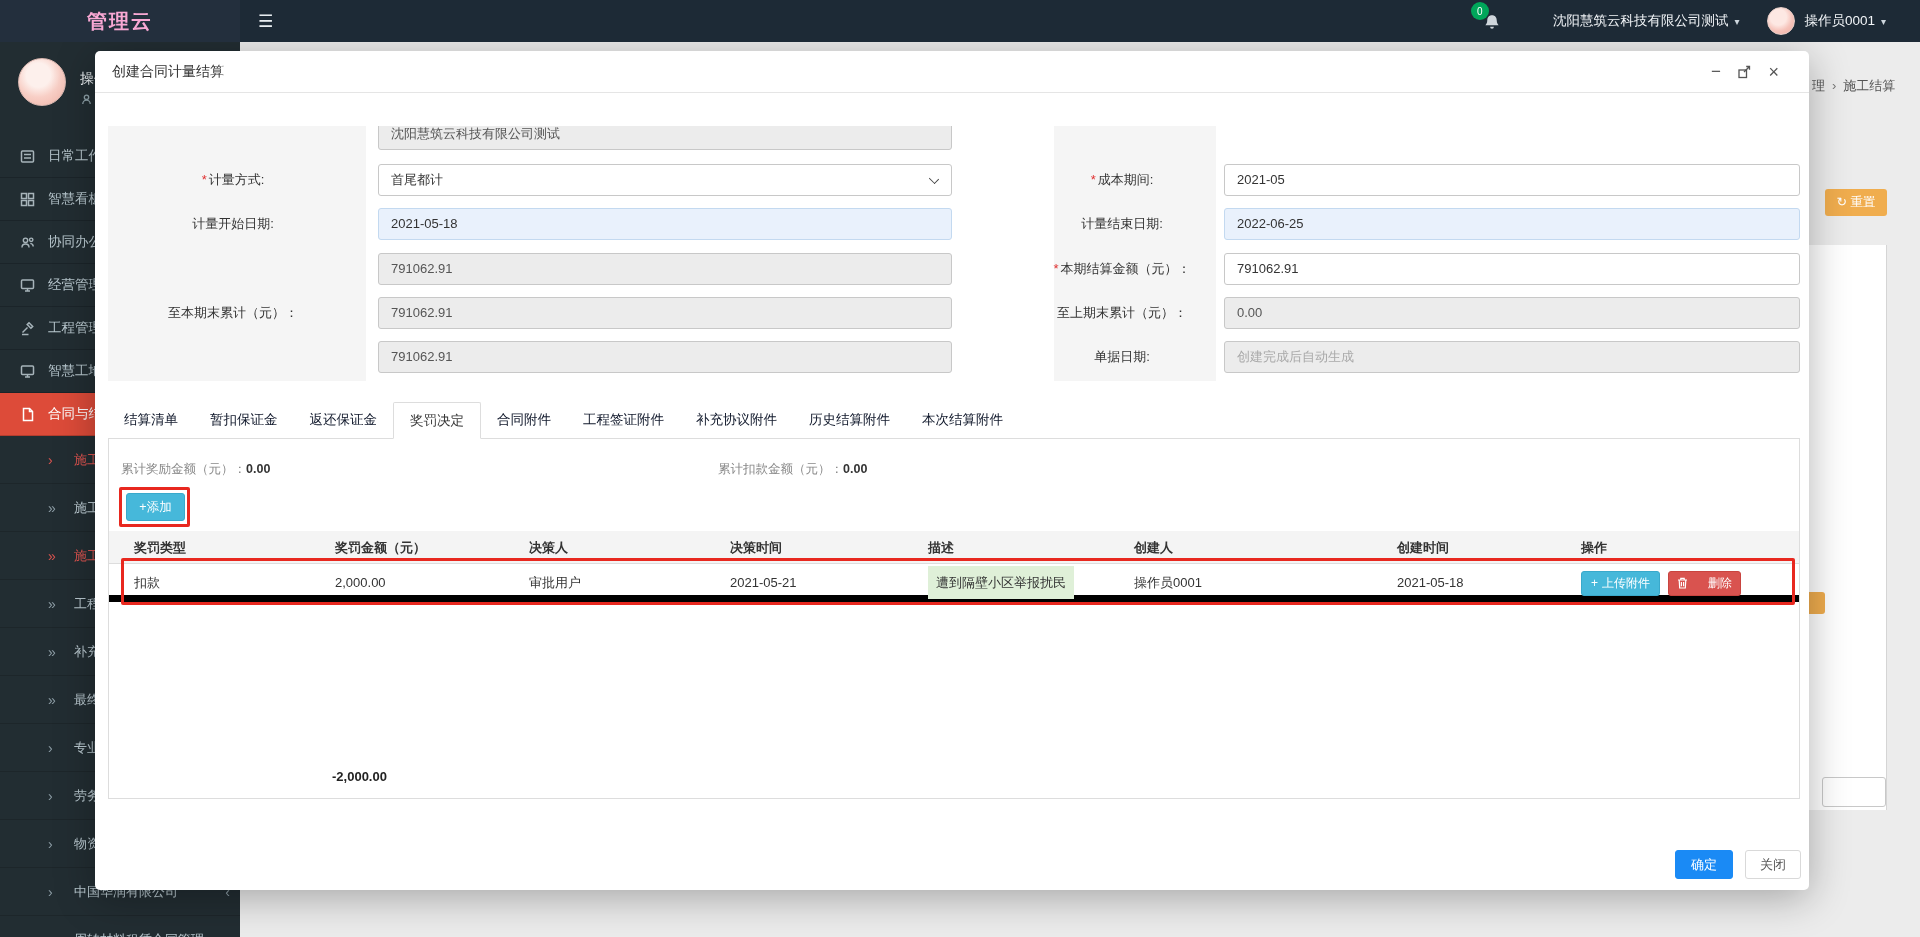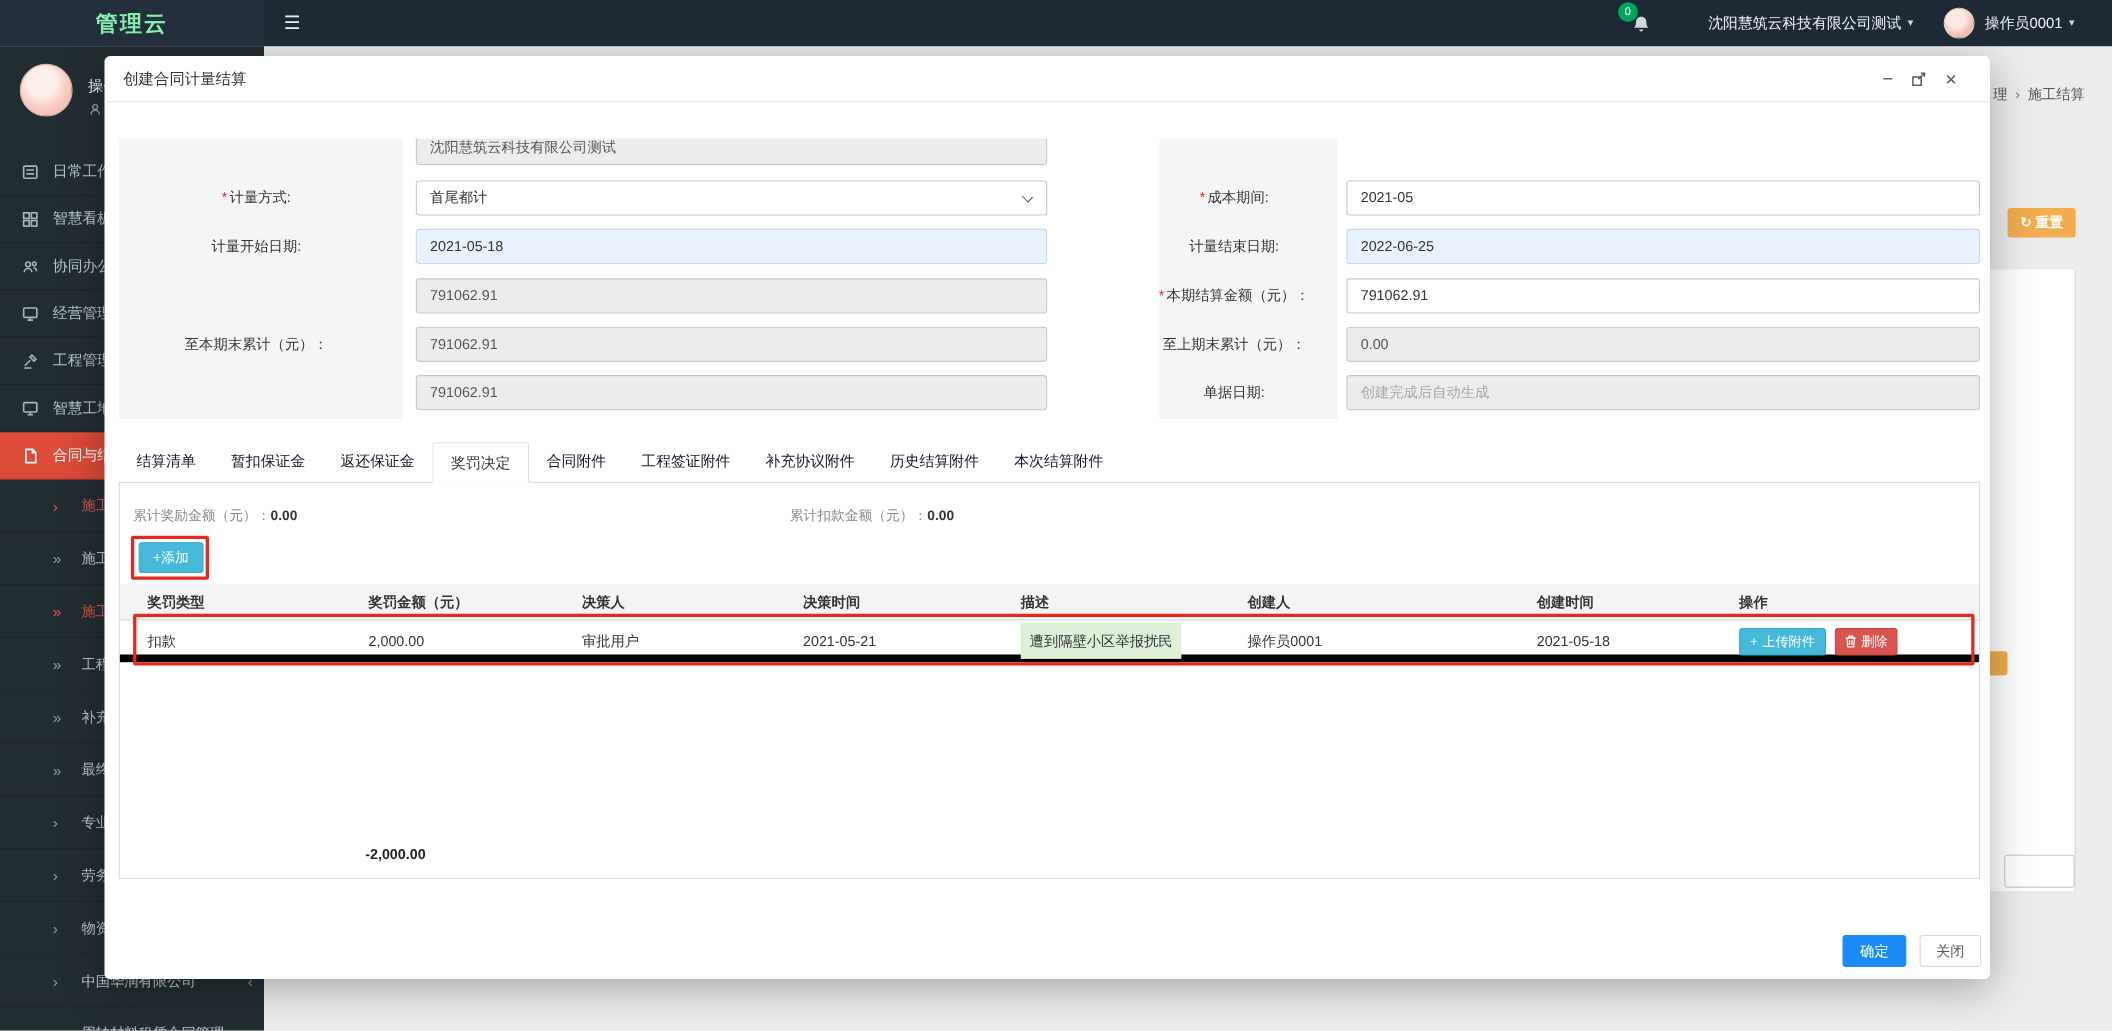--- a/index.html
+++ b/index.html
@@ -2,21 +2,21 @@
 <html><head>
 <meta charset="utf-8">
 <style>
   * { margin:0; padding:0; box-sizing:border-box; font-family:"Liberation Sans","DejaVu Sans",sans-serif; }
   html,body { width:1920px; height:937px; overflow:hidden; }
   body { position:relative; background:#ececec; }
 
   
   .topbar { position:absolute; top:0; left:0; right:0; height:42px; background:#1d2a36; z-index:40; }
   .logo { position:absolute; left:0; top:0; width:240px; height:42px; background:#232f3d;
-          color:#86efac; font-size:20px; font-weight:bold; letter-spacing:2px;
+          color:#f9a8d4; font-size:20px; font-weight:bold; letter-spacing:2px;
           display:flex; align-items:center; justify-content:center; }
   .hamburger { position:absolute; left:258px; top:0; height:42px; display:flex; align-items:center;
                color:#e8edf1; font-size:17px; cursor:pointer; }
   .tb-right { position:absolute; right:34px; top:0; height:42px; display:flex; align-items:center; color:#fff; }
   .bell-wrap { position:relative; width:30px; height:30px; margin-right:46px; }
   .bell-badge { position:absolute; left:-6px; top:-4px; width:18px; height:18px; border-radius:50%;
                 background:#00a65a; color:#fff; font-size:10px; display:flex; align-items:center; justify-content:center; z-index:2;}
   .bell-svg { position:absolute; left:4px; top:6px; }
   .tb-company { font-size:13.5px; color:#f2f5f8; margin-right:6px; }
   .caret { font-size:10px; color:#cdd6dd; margin-right:28px; }
@@ -40,21 +40,21 @@
   .ssub { height:48px; display:flex; align-items:center; padding-left:48px; color:#b8c7ce;
           font-size:13px; border-bottom:1px solid rgba(0,0,0,.14); cursor:pointer; white-space:nowrap; position:relative;}
   .ssub .chev { width:26px; color:#8d9da5; font-size:14px; }
   .ssub.red, .ssub.red .chev { color:#d9534f; }
   .ssub .trail { position:absolute; right:10px; color:#8d9da5; font-size:14px; }
 
   
   .crumb { position:absolute; top:77px; left:1812px; font-size:13px; color:#555; z-index:5; white-space:nowrap; }
   .crumb .sep { margin:0 7px; color:#777; }
   .btn-reset { position:absolute; left:1825px; top:189px; width:62px; height:27px; background:#f0ad4e;
-               color:#fff; font-size:12.5px; border:none; border-radius:3px; cursor:pointer; z-index:5;font-weight:bold; }
+               color:#fff; font-size:12.5px; border:none; border-radius:3px; cursor:pointer; z-index:5; }
   .bg-panel { position:absolute; left:1806px; top:245px; width:81px; height:565px; background:#fff;
               border-right:1px solid #d5d5d5; z-index:4; }
   .bg-orange { position:absolute; left:1806px; top:592px; width:19px; height:22px; background:#f0ad4e;
                border-radius:0 3px 3px 0; z-index:5; }
   .bg-box { position:absolute; left:1822px; top:777px; width:64px; height:30px; background:#fff;
             border:1px solid #c8c8c8; border-radius:3px; z-index:5; }
 
   
   .modal { position:absolute; left:95px; top:51px; width:1714px; height:839px; background:#fff;
            border-radius:5px; box-shadow:0 8px 40px rgba(0,0,0,.30); z-index:30; }
@@ -108,21 +108,21 @@
                   grid-template-columns:201px 194px 201px 198px 206px 263px 184px 1fr; padding-left:25px; }
   .thead { top:92px; height:33px; background:#f4f4f4; border-bottom:1px solid #ddd; }
   .thead div { font-size:13px; font-weight:bold; color:#333; line-height:33px; white-space:nowrap; }
   .trow { top:125px; height:38px; border-bottom:7px solid #000000; }
   .trow > div { font-size:13px; color:#333; line-height:38px; white-space:nowrap; }
   .desc-hl { background:#dff0d8; padding:9px 8px; }
   .op-cell { display:flex; align-items:center; gap:8px; }
   .btn-upload { height:25px; padding:0 9px; background:#46b8da; border:1px solid #39a9cb; color:#fff;
                 font-size:12px; border-radius:3px; cursor:pointer; display:flex; align-items:center; gap:4px;}
   .btn-del { height:25px; padding:0 8px; background:#d9534f; border:1px solid #c9443f; color:#fff;
-             font-size:12px; border-radius:3px; cursor:pointer; display:flex; align-items:center; gap:4px;}
+             font-size:12px; border-radius:3px; cursor:pointer; display:flex; align-items:center; gap:20px;}
   .total { position:absolute; left:223px; top:330px; font-size:13px; font-weight:bold; color:#222; }
 
   
   .btn-ok { position:absolute; right:76px; top:799px; width:58px; height:29px; background:#1a8af5;
             border:1px solid #1a8af5; color:#fff; font-size:13px; border-radius:3px; cursor:pointer; }
   .btn-close { position:absolute; right:8px; top:799px; width:56px; height:29px; background:#fff;
                border:1px solid #d9d9d9; color:#555; font-size:13px; border-radius:3px; cursor:pointer; }
 </style>
 </head>
 <body>

